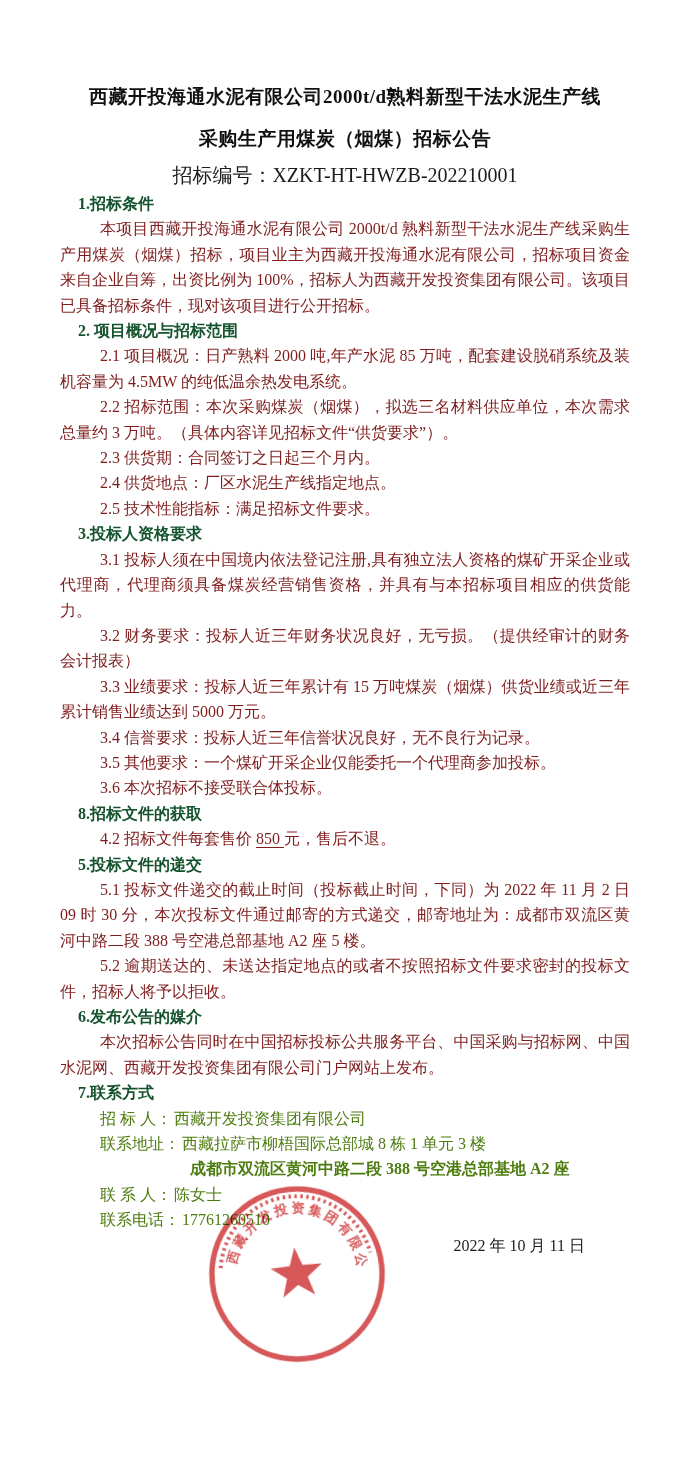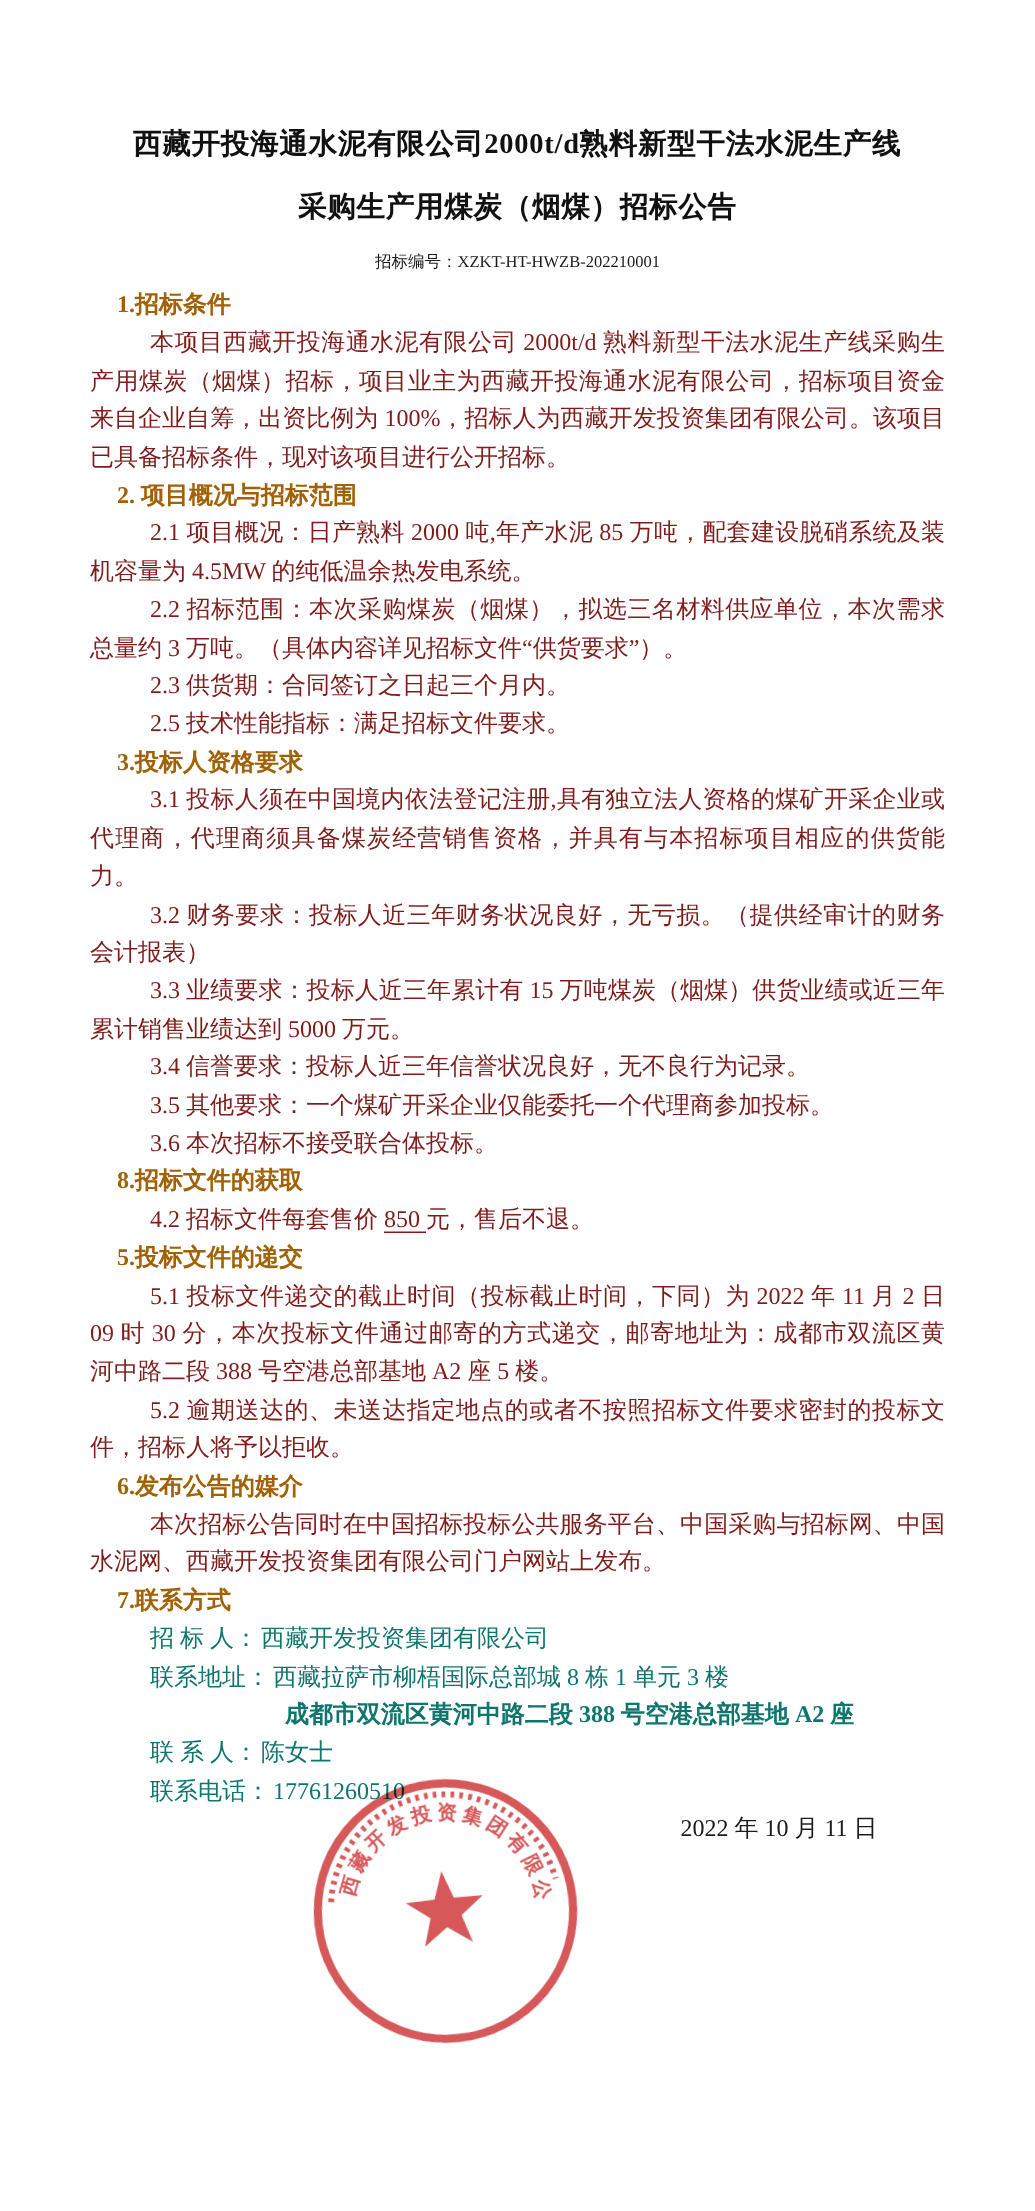--- a/index.html
+++ b/index.html
@@ -16,48 +16,48 @@
     margin:0;
     font-size:19px;
     font-weight:bold;
     text-align:center;
     line-height:42px;
     color:#111;
     letter-spacing:0.5px;
   }
   .tender-no{
     margin:0;
-    font-size:11px;
+    font-size:20px;
     text-align:center;
     line-height:31px;
     color:#1b1b1b;
   }
   .hd{
     margin:0;
     font-size:16px;
     font-weight:bold;
     line-height:25.4px;
     padding-left:18px;
-    color:#a16207;
+    color:#14532d;
   }
   .para{
     margin:0;
     font-size:16px;
     line-height:25.4px;
     text-align:justify;
     text-justify:inter-ideograph;
     text-indent:40px;
     color:#7f1d1d;
   }
   .u{text-decoration:underline;text-underline-offset:3px;margin-top:20px;}
   .contact-row{
     font-size:16px;
     line-height:25.4px;
     padding-left:40px;
-    color:#0f766e;
+    color:#4d7c0f;
   }
   .contact-cont{padding-left:130px;font-weight:bold;}
   .clabel{margin-right:2px;}
   .doc-date{
     font-size:16px;
     line-height:25.4px;
     text-align:right;
     padding-right:45px;
     color:#1d1d1d;
   }
@@ -82,20 +82,21 @@
     <h1 class="title">采购生产用煤炭（烟煤）招标公告</h1>
     <p class="tender-no">招标编号：XZKT-HT-HWZB-202210001</p>
 
     <h2 class="hd">1.招标条件</h2>
     <p class="para">本项目西藏开投海通水泥有限公司 2000t/d 熟料新型干法水泥生产线采购生产用煤炭（烟煤）招标，项目业主为西藏开投海通水泥有限公司，招标项目资金来自企业自筹，出资比例为 100%，招标人为西藏开发投资集团有限公司。该项目已具备招标条件，现对该项目进行公开招标。</p>
 
     <h2 class="hd">2. 项目概况与招标范围</h2>
     <p class="para">2.1 项目概况：日产熟料 2000 吨,年产水泥 85 万吨，配套建设脱硝系统及装机容量为 4.5MW 的纯低温余热发电系统。</p>
     <p class="para">2.2 招标范围：本次采购煤炭（烟煤），拟选三名材料供应单位，本次需求总量约 3 万吨。（具体内容详见招标文件“供货要求”）。</p>
     <p class="para">2.3 供货期：合同签订之日起三个月内。</p>
+    <p class="para">2.4 供货地点：厂区水泥生产线指定地点。</p>
     <p class="para">2.5 技术性能指标：满足招标文件要求。</p>
 
     <h2 class="hd">3.投标人资格要求</h2>
     <p class="para">3.1 投标人须在中国境内依法登记注册,具有独立法人资格的煤矿开采企业或代理商，代理商须具备煤炭经营销售资格，并具有与本招标项目相应的供货能力。</p>
     <p class="para">3.2 财务要求：投标人近三年财务状况良好，无亏损。（提供经审计的财务会计报表）</p>
     <p class="para">3.3 业绩要求：投标人近三年累计有 15 万吨煤炭（烟煤）供货业绩或近三年累计销售业绩达到 5000 万元。</p>
     <p class="para">3.4 信誉要求：投标人近三年信誉状况良好，无不良行为记录。</p>
     <p class="para">3.5 其他要求：一个煤矿开采企业仅能委托一个代理商参加投标。</p>
     <p class="para">3.6 本次招标不接受联合体投标。</p>
 

